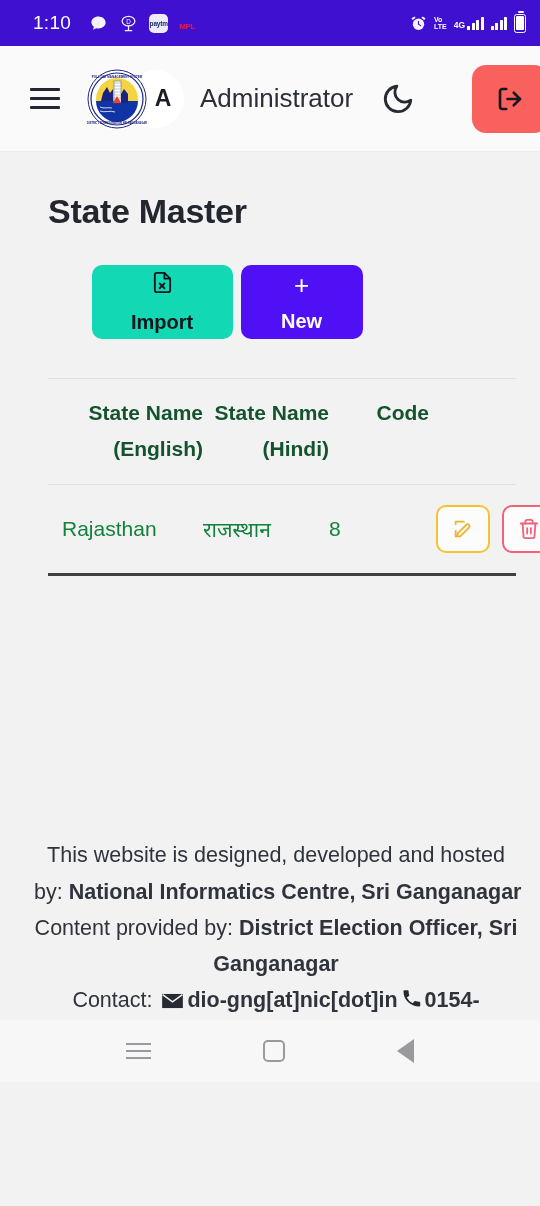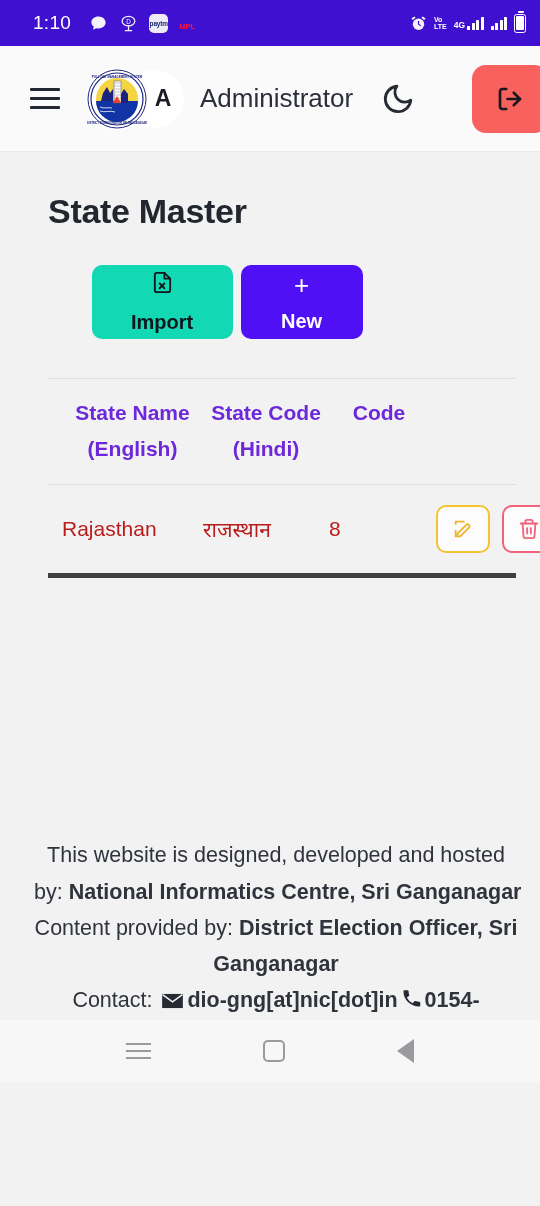--- a/index.html
+++ b/index.html
@@ -76,31 +76,31 @@
     flex-direction: column;
   }
   .btn-import { background: #12d8b4; color: #12161d; width: 141px; height: 74px; }
   .btn-new { background: #5010f5; color: #fff; width: 122px; height: 74px; margin-left: 8px; }
   .plus-ico { font-size: 26px; font-weight: 400; line-height: 1; }
 
   
   .table-wrap { margin-top: 39px; }
   table { width: 100%; border-collapse: collapse; table-layout: fixed; }
   thead th {
-    text-align: center; font-size: 21px; font-weight: 700; color: #6d28d9;
+    text-align: right; font-size: 21px; font-weight: 700; color: #14532d;
     padding: 16px 0 18px 0; vertical-align: top; line-height: 1.7;
     border-top: 1px solid #dfdfe2; border-bottom: 1px solid #dfdfe2;
   }
   thead th:nth-child(1){ width: 155px; padding-left: 14px; }
   thead th:nth-child(2){ width: 126px; }
   thead th:nth-child(3){ width: 100px; }
   thead th:nth-child(4){ width: auto; }
   tbody td {
-    font-size: 21px; color: #b91c1c; padding: 20px 0; vertical-align: middle;
-    border-bottom: 5px solid #404040;
+    font-size: 21px; color: #15803d; padding: 20px 0; vertical-align: middle;
+    border-bottom: 3px solid #404040;
   }
   tbody td:nth-child(1){ padding-left: 14px; }
   .row-actions { display: flex; gap: 12px; align-items: center; justify-content: flex-end; }
   .icon-btn {
     width: 54px; height: 48px; border-radius: 10px; background: #fcfcfc;
     display: flex; align-items: center; justify-content: center; cursor: pointer; flex: 0 0 auto;
   }
   .btn-edit { border: 2px solid #f4c430; }
   .btn-delete { border: 2px solid #f1637a; margin-right: -40px; }
 
@@ -240,21 +240,21 @@
         <span class="plus-ico">+</span>
         <span>New</span>
       </button>
     </div>
 
     <div class="table-wrap">
       <table>
         <thead>
           <tr>
             <th>State Name (English)</th>
-            <th>State Code (Hindi)</th>
+            <th>State Name (Hindi)</th>
             <th>Code</th>
             <th></th>
           </tr>
         </thead>
         <tbody>
           <tr>
             <td>Rajasthan</td>
             <td>राजस्थान</td>
             <td>8</td>
             <td>

